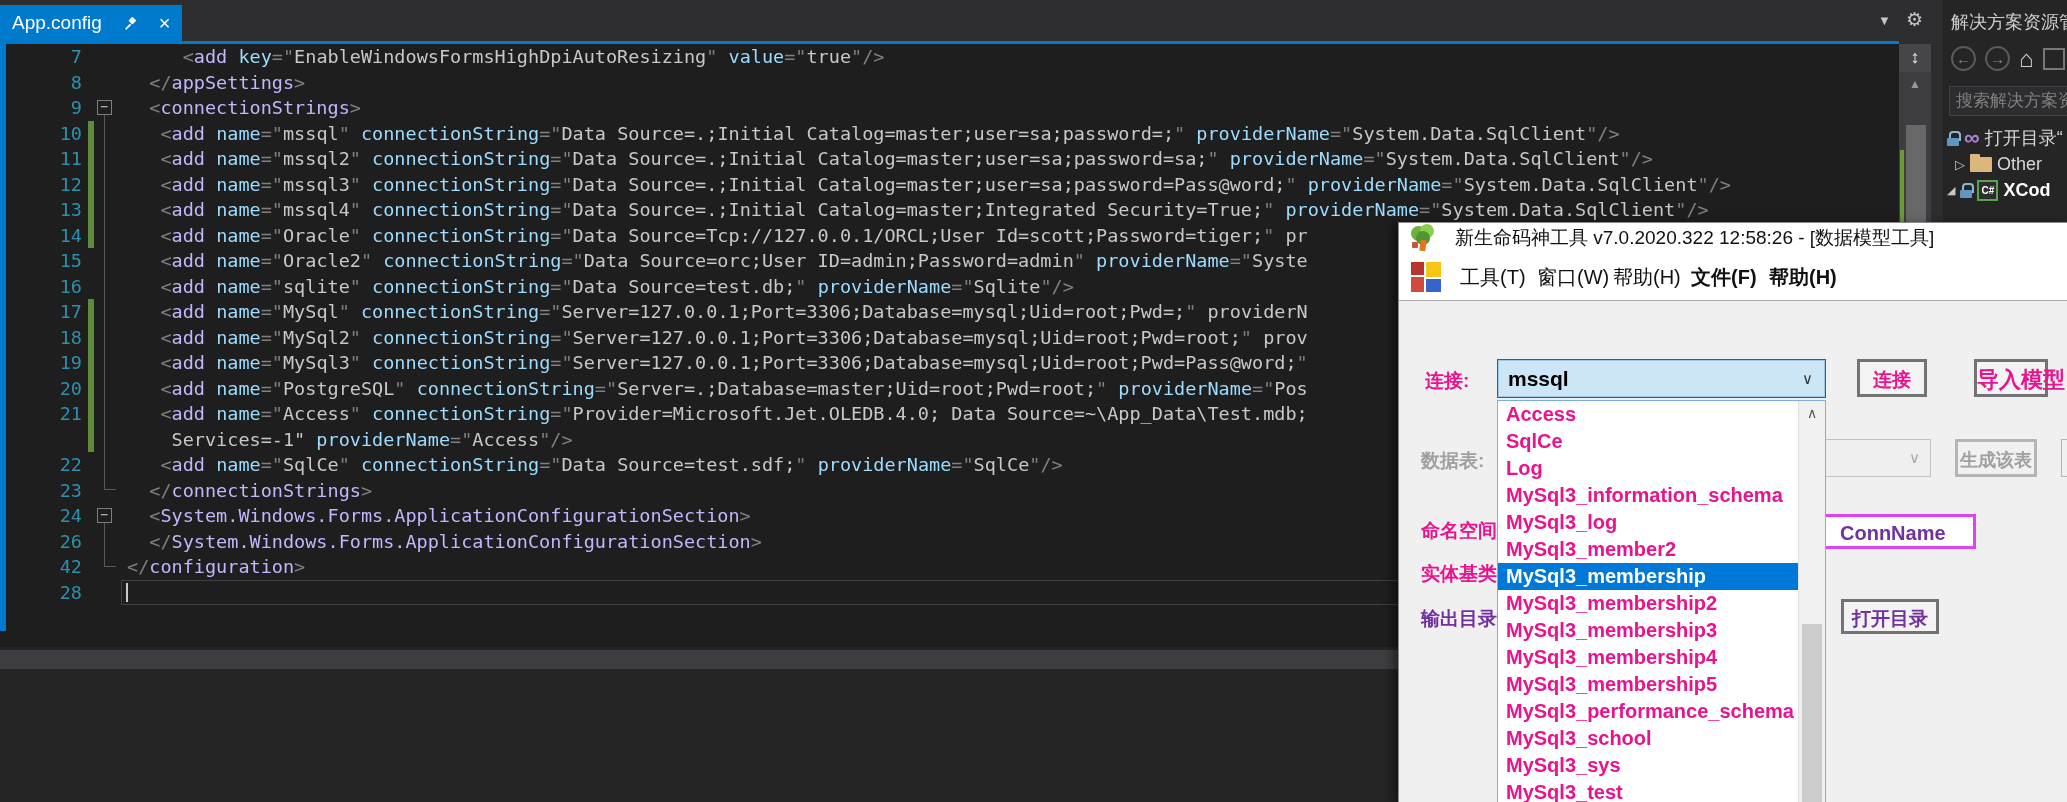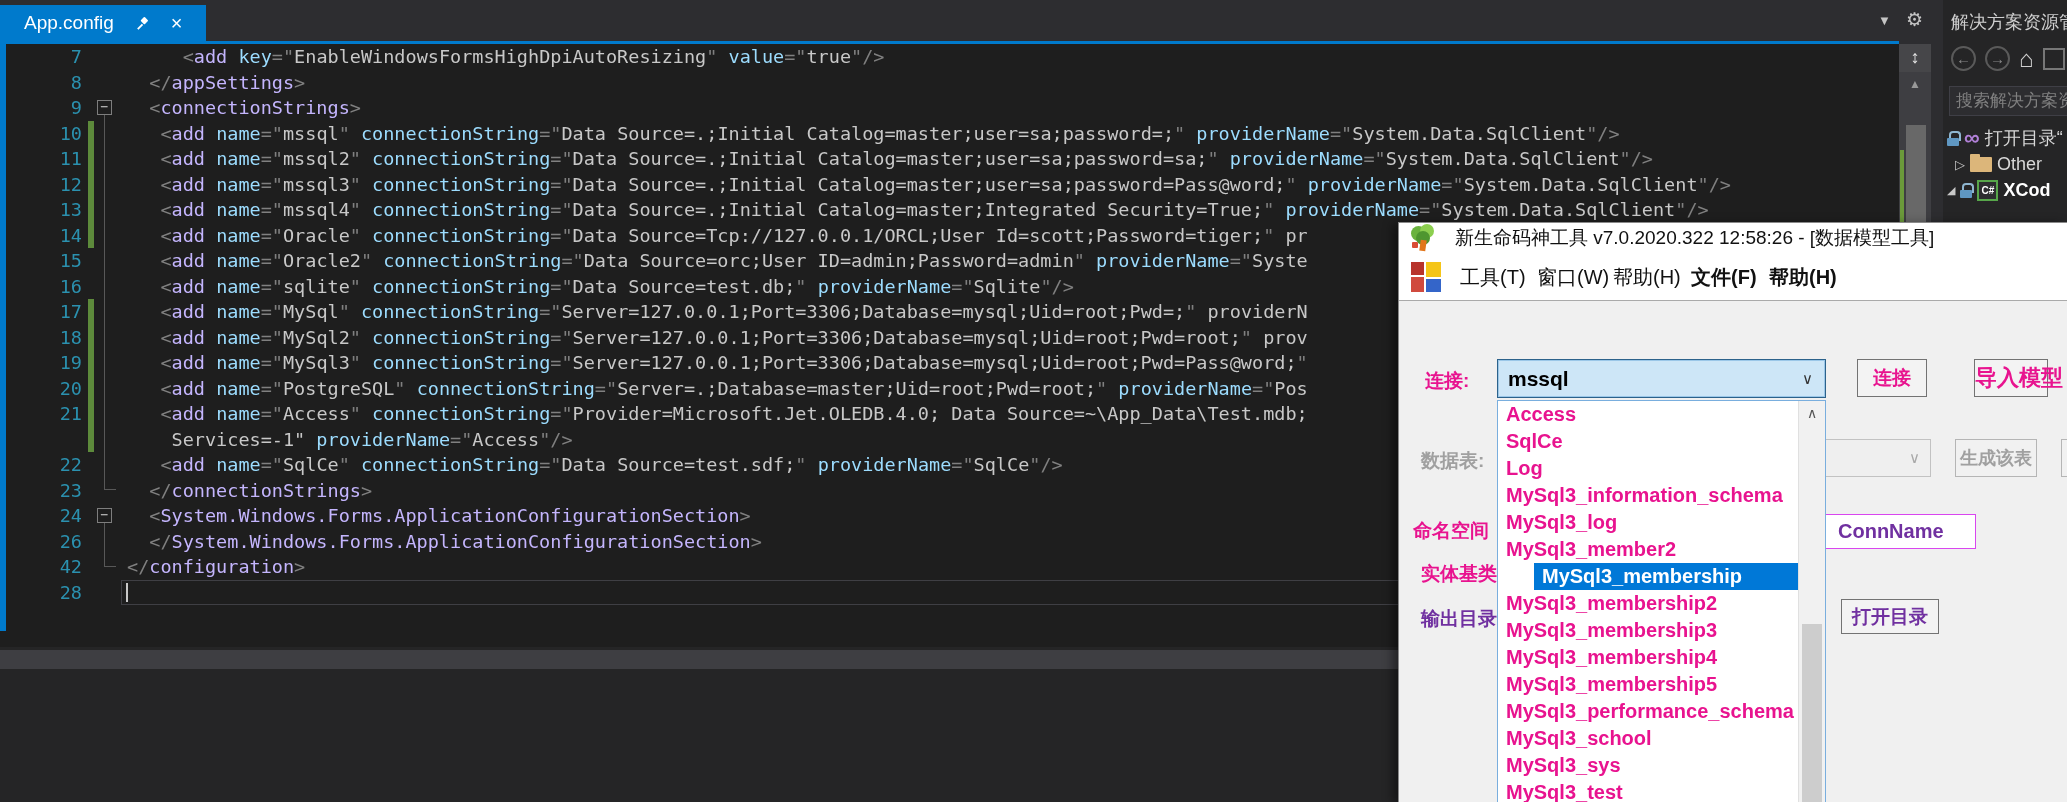--- a/index.html
+++ b/index.html
@@ -4,21 +4,21 @@
 <style>
   * { margin:0; padding:0; box-sizing:border-box; }
   html,body { background:#1a1a1a; }
   i,em { font-style:normal; }
   .screen { position:relative; width:2067px; height:802px; overflow:hidden;
             background:#2d2d30; font-family:"Liberation Sans","DejaVu Sans",sans-serif; }
 
   
   .tabbar { position:absolute; left:0; top:0; width:1899px; height:41px; background:#2d2d30; }
   .tab { position:absolute; left:0; top:5px; height:36px; background:#007acc; color:#fff;
-         display:flex; align-items:center; padding:0 24px; gap:21px; font-size:19px; }
+         display:flex; align-items:center; padding:0 12px; gap:21px; font-size:19px; }
   .tab .pin svg { display:block; }
   .tab .close { font-size:20px; line-height:20px; color:#fff; }
   .underline { position:absolute; left:0; top:41px; width:1899px; height:3px; background:#007acc; }
   .docsel { position:absolute; left:1878px; top:13px; color:#c5c5c5; font-size:13px; }
   .gear   { position:absolute; left:1906px; top:8px;  color:#c5c5c5; font-size:19px; }
 
   
   .codebg { position:absolute; left:0; top:44px; width:1899px; height:603px; background:#1e1e1e; }
   .bluestrip { position:absolute; left:0; top:44px; width:6px; height:587px; background:#007acc; }
   .codehost { position:absolute; left:0; top:44px; width:1899px; }
@@ -101,41 +101,41 @@
   .micon .q3 { left:0; top:15px; width:13px; height:15px; background:#d04a3e; }
   .micon .q4 { left:15px; top:17px; width:15px; height:13px; background:#3465c9; }
   .mitem { position:absolute; top:0; line-height:48px; font-size:20px; color:#111; }
   .mitem.b { font-weight:bold; }
   .dlabel { position:absolute; font-size:19px; font-weight:bold; white-space:nowrap; }
   .mag { color:#e8138f; } .pur { color:#7030a0; } .dis { color:#a0a0a0; }
   .combo { position:absolute; left:98px; top:136px; width:329px; height:39px; background:#cde6f7;
            border:1px solid #2c628b; box-shadow:inset 0 0 0 1px #9bc7e8; }
   .combo .val { position:absolute; left:10px; top:0; line-height:37px; font-size:21px; font-weight:bold; color:#000; }
   .combo .arr { position:absolute; right:12px; top:0; line-height:37px; font-size:15px; color:#333; }
-  .btn { position:absolute; background:#f3f3f3; border:1px solid #737373; font-weight:bold;
+  .btn { position:absolute; background:#f3f3f3; border:3px solid #737373; font-weight:bold;
          text-align:center; white-space:nowrap; }
   .btn-connect { left:458px; top:136px; width:70px;  height:38px; line-height:36px; font-size:19px; }
   .btn-import  { left:575px; top:136px; width:74px;  height:38px; line-height:36px; font-size:22px; }
   .combo-dis { position:absolute; left:427px; top:216px; width:105px; height:38px; background:#efefef;
                border:1px solid #c2c2c2; border-left:none; }
   .combo-dis .arr { position:absolute; right:10px; top:0; line-height:36px; font-size:15px; color:#a8a8a8; }
   .btn-gen  { left:556px; top:216px; width:82px; height:38px; line-height:36px; font-size:18px;
               background:#f1f1f1; border-color:#b5b5b5; }
   .btn-sliver { left:662px; top:216px; width:7px; height:38px; background:#f1f1f1;
                 border:1px solid #b5b5b5; border-right:none; }
   .ns-input { position:absolute; left:413px; top:291px; width:164px; height:35px; background:#fff;
-              border:1px solid #d946ef; z-index:1; }
+              border:3px solid #d946ef; z-index:1; }
   .ns-input .val { position:absolute; left:25px; top:0; line-height:33px; font-size:20px;
                    font-weight:bold; color:#7030a0; }
   .btn-open { left:442px; top:376px; width:98px; height:35px; line-height:33px; font-size:19px; }
   .dlist { position:absolute; left:98px; top:177px; width:329px; height:403px; background:#fff;
            border:1px solid #79aede; z-index:3; overflow:hidden; }
   .ditem { height:27px; line-height:27px; padding-left:8px; margin-right:27px; font-size:20px;
            font-weight:bold; color:#e8138f; white-space:nowrap; overflow:hidden; }
-  .ditem.sel { background:#0078d7; color:#fff;margin-left:36px; }
+  .ditem.sel { background:#0078d7; color:#fff; }
   .dscroll { position:absolute; right:0; top:0; width:27px; height:100%; background:#f1f1f1;
              border-left:1px solid #e0e0e0; }
   .dsup { height:27px; text-align:center; line-height:25px; color:#555; font-size:14px; }
   .dsthumb { position:absolute; left:3px; right:3px; top:223px; height:178px; background:#cdcdcd; }
 </style>
 </head>
 <body>
 
 <div class="screen">
 
@@ -257,21 +257,21 @@
     <div class="btn btn-connect mag">连接</div>
     <div class="btn btn-import mag">导入模型</div>
 
     <span class="dlabel dis" style="left:22px;top:225px;">数据表:</span>
     <div class="combo-dis">
       <span class="arr">∨</span>
     </div>
     <div class="btn btn-gen dis">生成该表</div>
     <div class="btn btn-sliver"></div>
 
-    <span class="dlabel mag" style="left:14px;top:295px;">命名空间</span>
+    <span class="dlabel mag" style="left:22px;top:295px;">命名空间</span>
     <div class="ns-input">
       <span class="val">ConnName</span>
     </div>
 
     <span class="dlabel mag" style="left:22px;top:338px;">实体基类</span>
     <span class="dlabel pur" style="left:22px;top:383px;">输出目录</span>
     <div class="btn btn-open pur">打开目录</div>
 
     <div class="dlist">
       <div class="dscroll">

